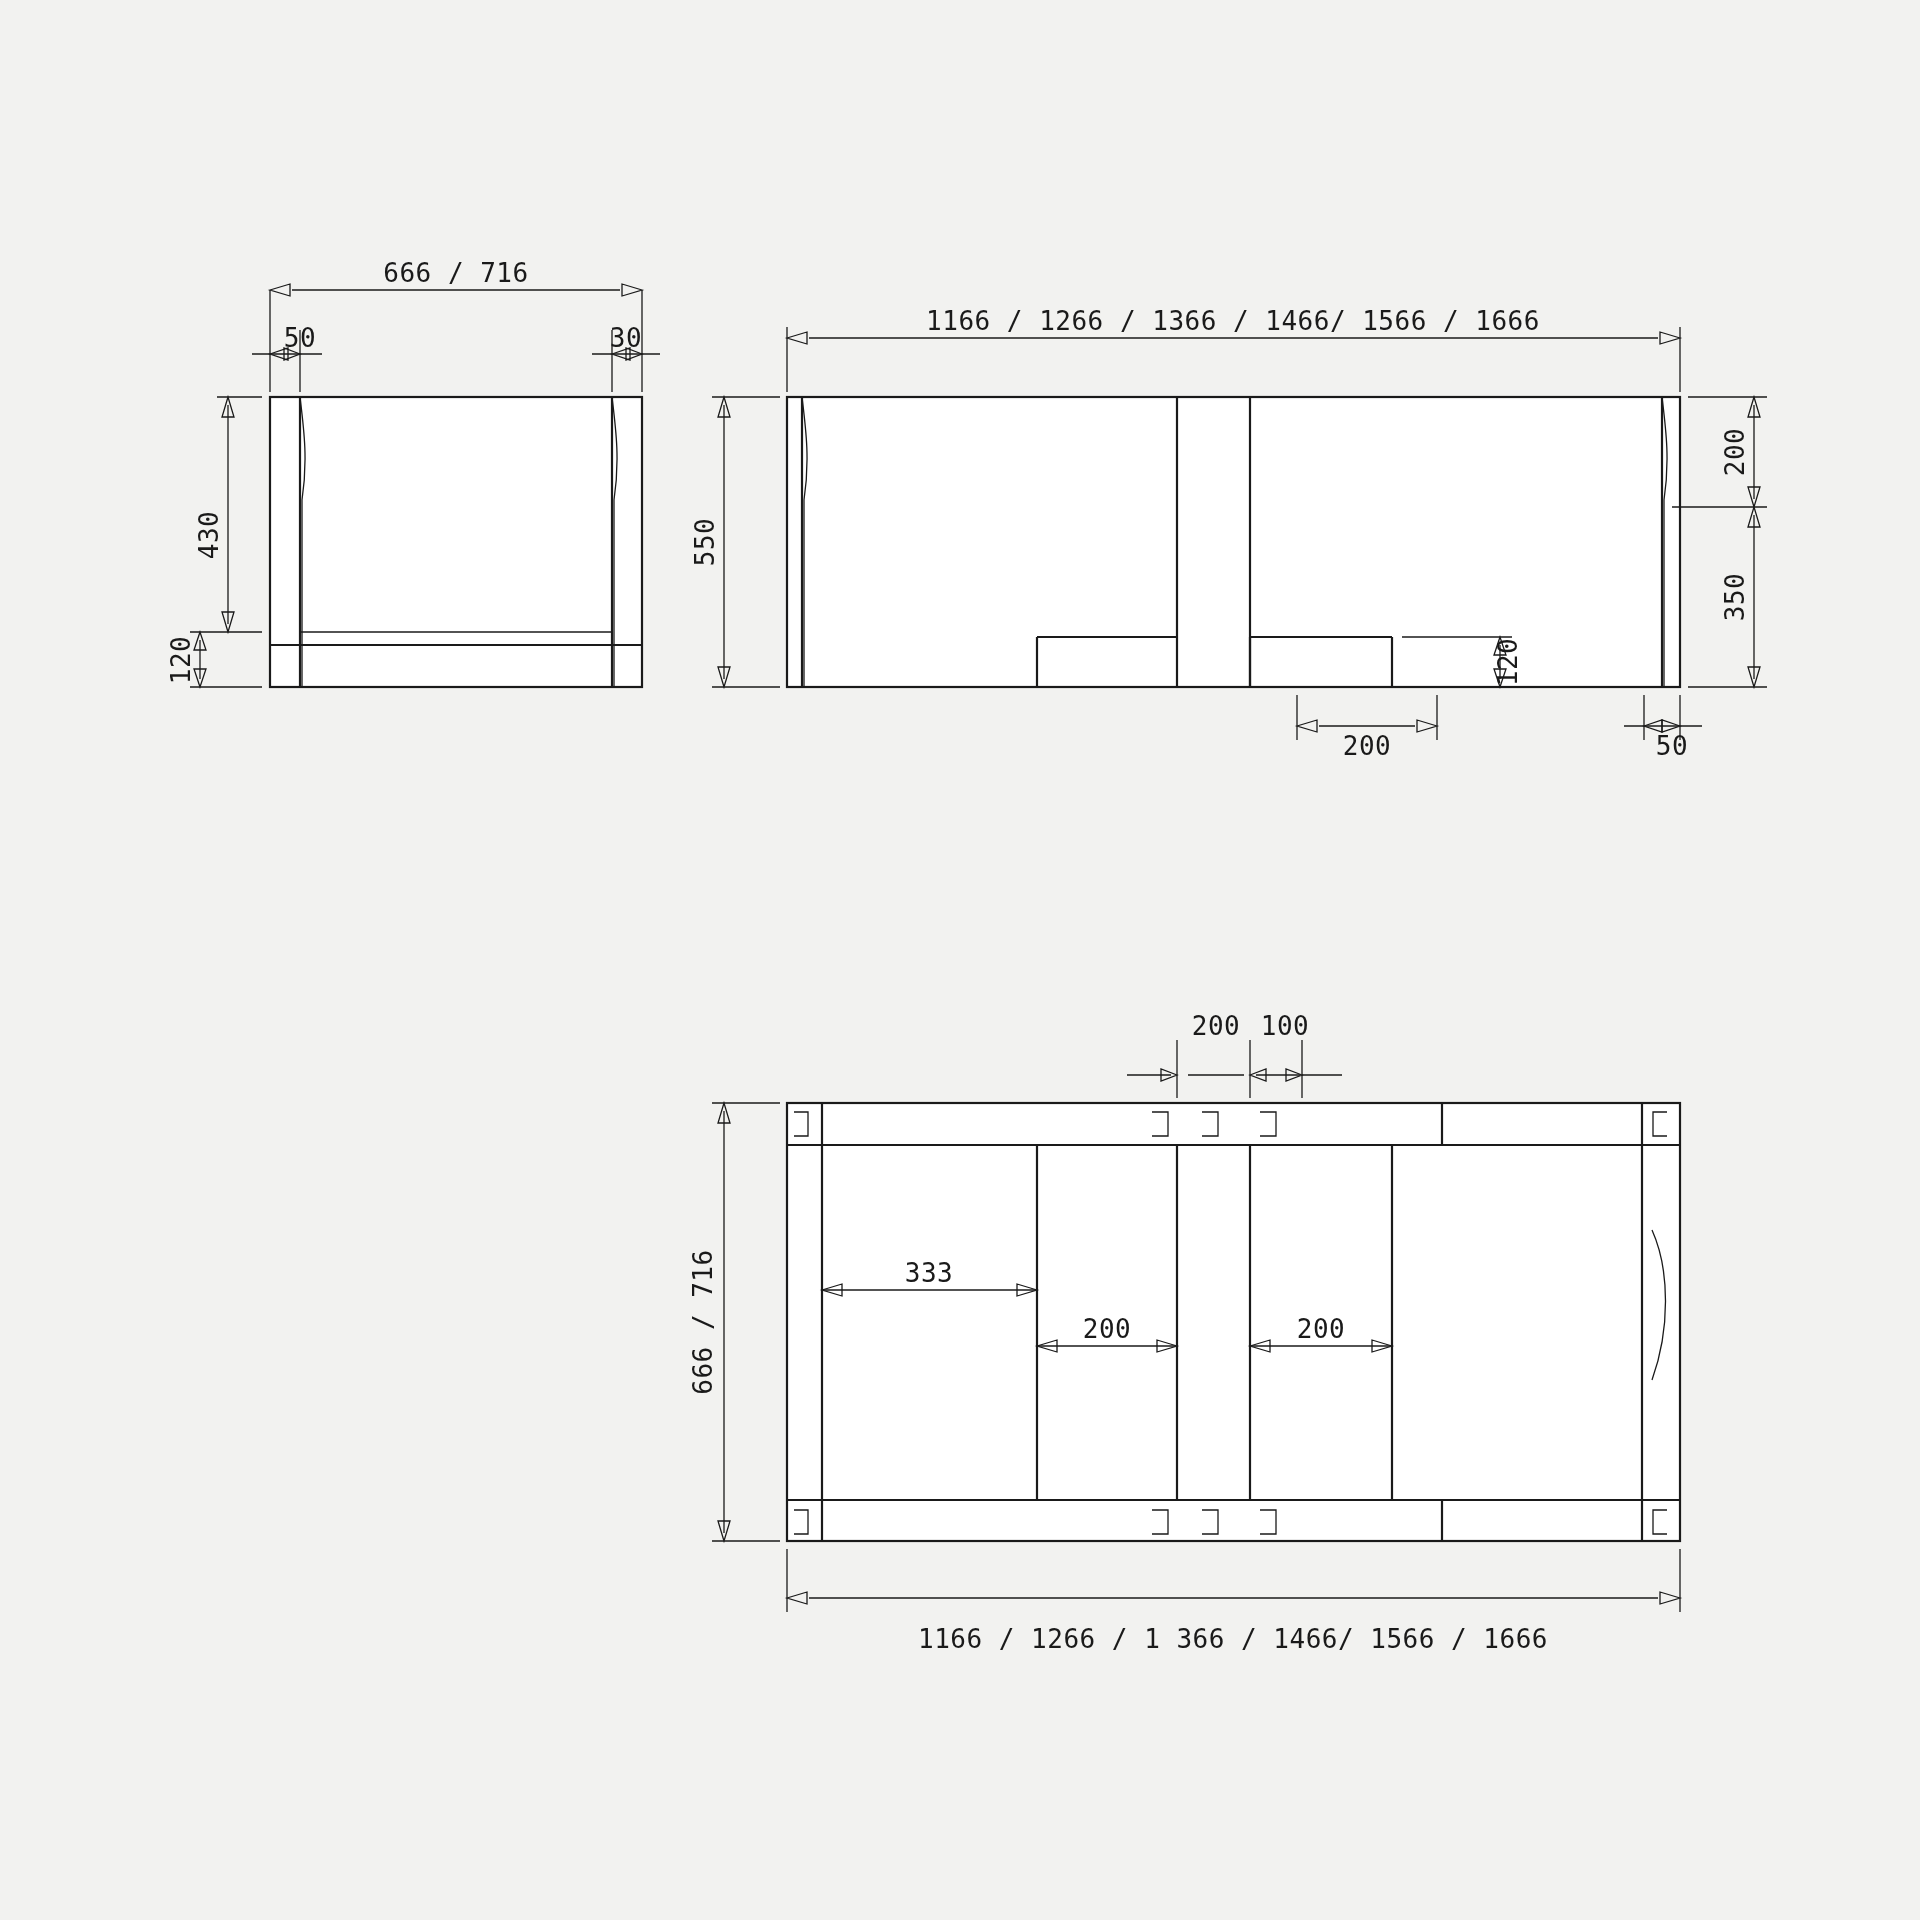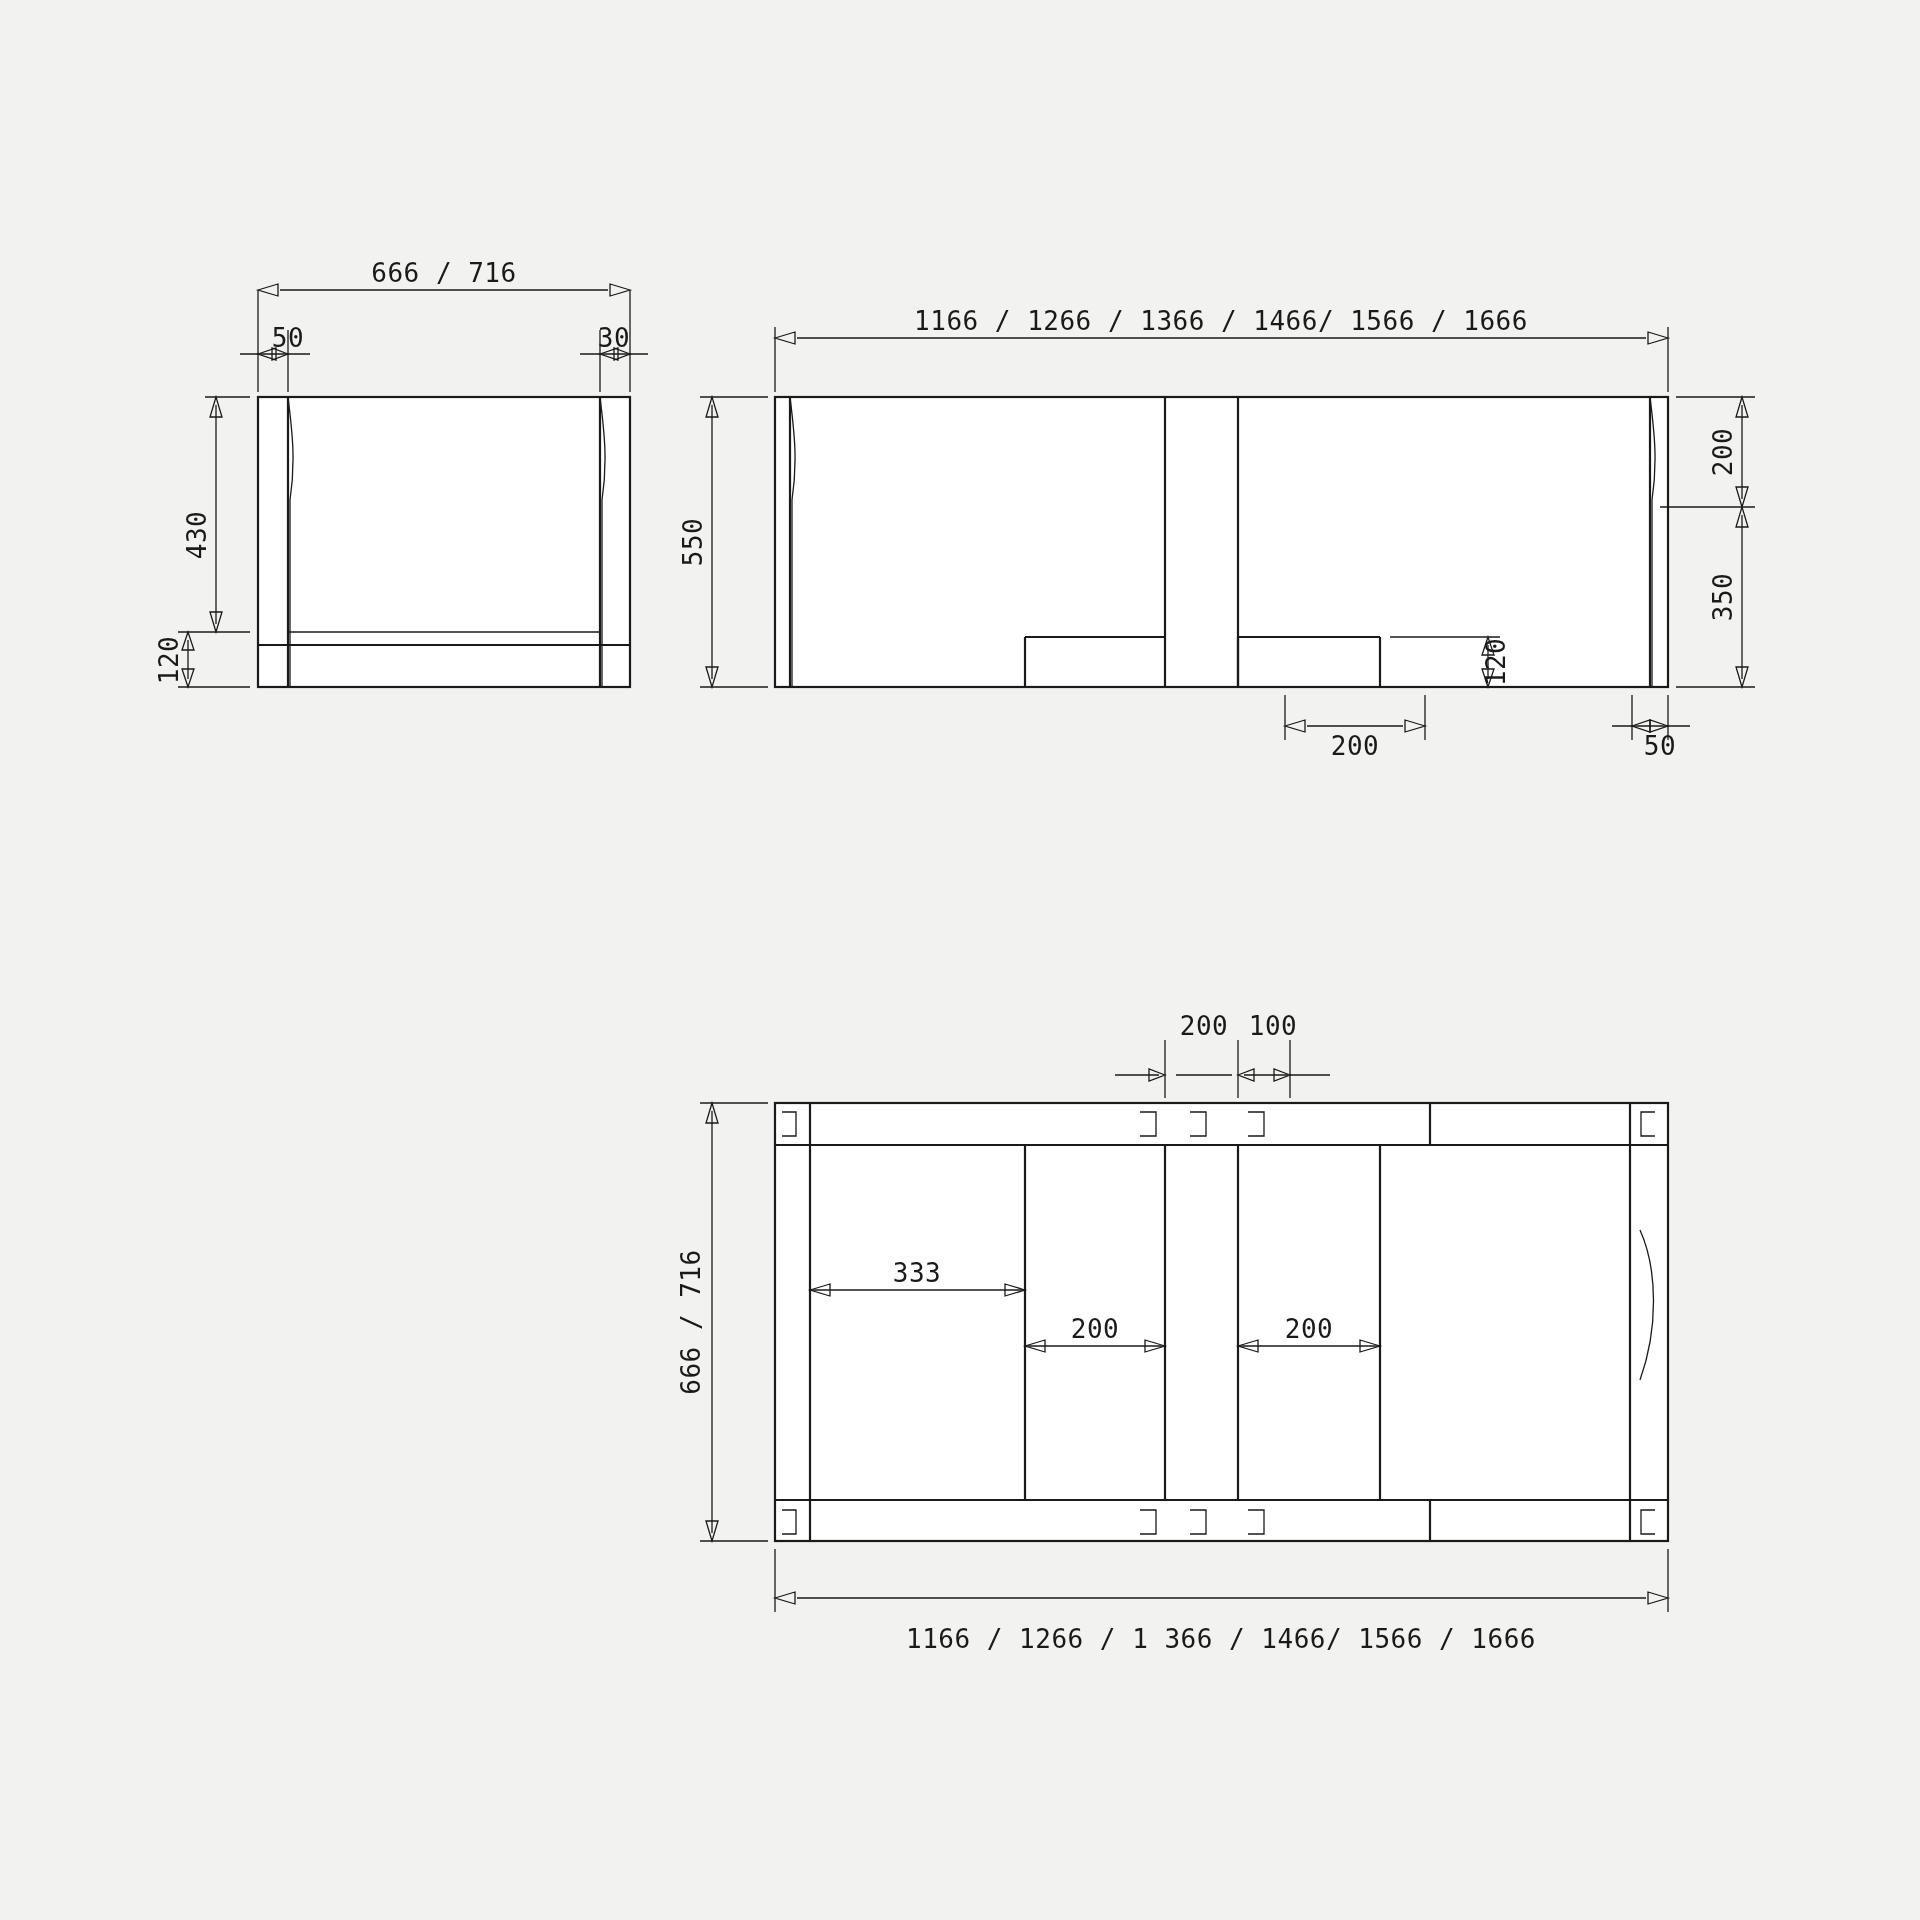--- a/index.html
+++ b/index.html
@@ -10,21 +10,21 @@
   body {
     width: 1920px;
     height: 1920px;
     position: relative;
     font-family: "DejaVu Sans Mono", monospace;
     color: #1a1a1a;
     overflow: hidden;
   }
   #sheet {
     position: absolute;
-    left: 0; top: 0;
+    left: 12px; top: 0;
     width: 1900px;
     height: 1920px;
   }
   svg { display: block; }
   .ln { stroke: #1a1a1a; fill: none; }
   .thick { stroke-width: 2.2; }
   .thin { stroke-width: 1.3; }
   .dim  { stroke-width: 1.3; }
   .txt {
     font-family: "DejaVu Sans Mono", monospace;

